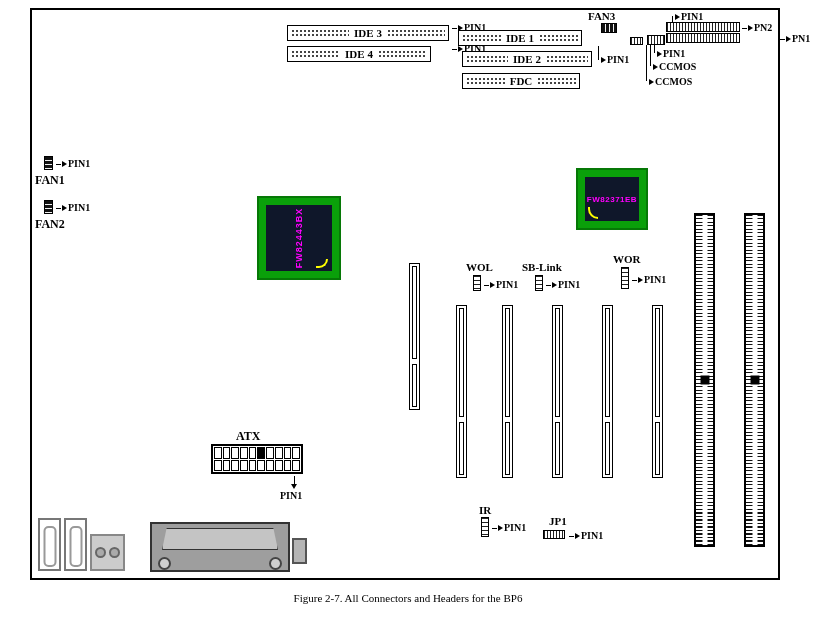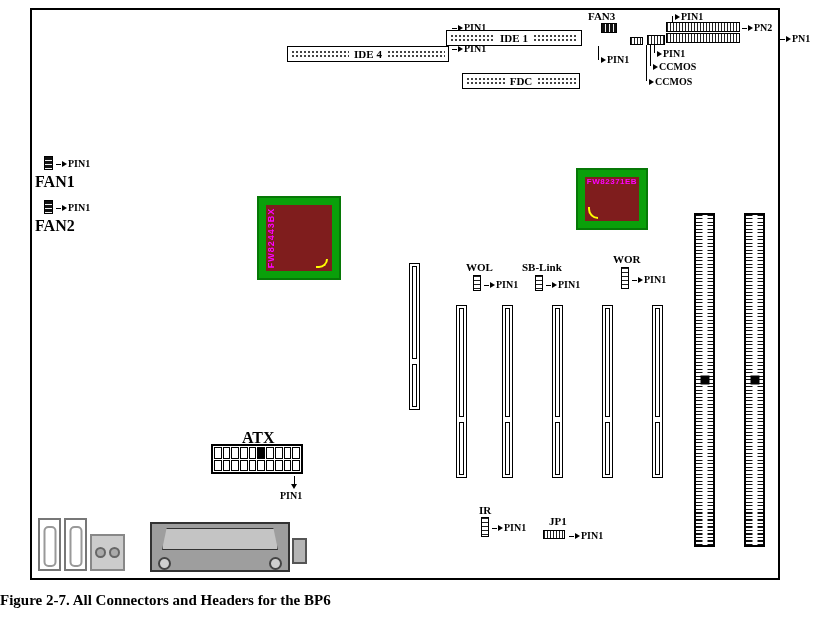--- a/index.html
+++ b/index.html
@@ -1,84 +1,94 @@
 <!DOCTYPE html>
 <html><head>
 <meta charset="utf-8">
 <style>
 *{box-sizing:border-box;margin:0;padding:0}
 body{background:#fff;font-family:"Liberation Serif",serif}
 .page{position:relative;width:816px;height:632px;background:#fff;overflow:hidden}
 .board{position:absolute;left:30px;top:8px;width:750px;height:572px;border:2px solid #000;background:#fff}
 .lbl{position:absolute;font-weight:700;font-size:11px;line-height:1;white-space:nowrap;color:#000}
-.big{font-size:16px}
+.big{font-size:12px}
 .ann{position:absolute;display:flex;align-items:center;gap:1px;font-weight:700;font-size:10px;line-height:1;white-space:nowrap;color:#000}
 .dash{display:inline-block;width:5px;height:1px;background:#000}
 .tri-r{display:inline-block;width:0;height:0;border-top:3px solid transparent;border-bottom:3px solid transparent;border-left:5px solid #000}
 .tri-d{position:absolute;width:0;height:0;border-left:3px solid transparent;border-right:3px solid transparent;border-top:5px solid #000}
 .lv{position:absolute;width:1px;background:#000}
 .ide{position:absolute;height:16px;border:1px solid #000;background:#fff;display:flex;align-items:center}
 .ide .dots{flex:1;height:9px;margin:0 3px;background-image:radial-gradient(circle,#444 1px,transparent 1.2px);background-size:4px 4px}
 .ide .name{font-weight:700;font-size:11px;line-height:1;padding:0 2px}
 .hs{position:absolute;border:1px solid #000;background:repeating-linear-gradient(90deg,#222 0 1px,#fff 1px 3px)}
 .vh{position:absolute;width:8px;border:1px solid #000;background:repeating-linear-gradient(180deg,#222 0 1px,#fff 1px 4px)}
 .fanc{position:absolute;width:9px;height:14px;border:1px solid #000;background:repeating-linear-gradient(180deg,#111 0 3px,#eee 3px 4px)}
 .fan3c{position:absolute;width:16px;height:10px;border:1px solid #000;background:repeating-linear-gradient(90deg,#111 0 3px,#eee 3px 4px)}
 .slot{position:absolute;width:11px;border:1px solid #000;background:#fff}
 .slot i{position:absolute;left:2px;right:2px;border:1px solid #000}
 .slot .s1{top:2px;height:64%}
 .slot .s2{top:calc(64% + 7px);bottom:2px}
 .dimm{position:absolute;top:203px;width:21px;height:334px;border:2px solid #000;background:repeating-linear-gradient(180deg,#111 0 1px,#fff 1px 3.5px)}
 .dimm::before{content:"";position:absolute;left:50%;top:0;bottom:0;width:5px;transform:translateX(-50%);background:#fff}
 .dimm .key{position:absolute;left:50%;top:50%;width:9px;height:9px;transform:translate(-50%,-50%);background:#000}
 .chip{position:absolute;background:#0aa00a;border:2px solid #067806}
-.chip .core{position:absolute;inset:7px;background:#7f1d1d;display:flex;justify-content:center;overflow:hidden}
+.chip .core{position:absolute;inset:7px;background:#0f172a;display:flex;align-items:center;justify-content:center;overflow:hidden}
 .vtext{transform:rotate(-90deg);color:#f0f;font:700 9px "Liberation Sans",sans-serif;letter-spacing:1px;white-space:nowrap}
 .htext{color:#f0f;font:700 8px "Liberation Sans",sans-serif;letter-spacing:.5px;white-space:nowrap}
 .ymr{position:absolute;right:4px;bottom:3px;width:12px;height:9px;border-right:2px solid #ff0;border-bottom:2px solid #ff0;border-radius:0 0 10px 0}
 .yml{position:absolute;left:3px;bottom:2px;width:10px;height:12px;border-left:2px solid #ff0;border-bottom:2px solid #ff0;border-radius:0 0 0 10px}
 .atx{position:absolute;left:179px;top:434px;width:92px;height:30px;border:2px solid #000;background:#fff;display:grid;grid-template-columns:repeat(10,1fr);gap:1px;padding:1px}
 .atx i{border:1px solid #000;background:#fff}
 .atx i.f{background:#000}
 .pp{position:absolute;top:508px;width:23px;height:53px;border:2px solid #777;background:#fff}
 .pp::before{content:"";position:absolute;left:50%;top:6px;transform:translateX(-50%);width:9px;height:37px;border:2px solid #999;border-radius:5px}
 .jack{position:absolute;left:58px;top:524px;width:35px;height:37px;border:2px solid #888;background:#ccc;display:flex;align-items:center;justify-content:center;gap:3px}
 .jack i{width:11px;height:11px;border-radius:50%;border:2px solid #666;background:#aaa}
 .dsub{position:absolute;left:118px;top:508px;width:140px;height:58px}
 .dsub .body{position:absolute;left:0;top:4px;right:0;bottom:4px;background:#9e9e9e;border:2px solid #333}
 .dsub .face{position:absolute;left:12px;top:10px;right:12px;height:22px;background:#c4c4c4;border:1px solid #333;clip-path:polygon(4% 0,96% 0,100% 100%,0 100%)}
 .dsub .scr{position:absolute;bottom:6px;width:13px;height:13px;border-radius:50%;background:#cfcfcf;border:2px solid #444}
 .tab{position:absolute;left:260px;top:528px;width:15px;height:26px;background:#b5b5b5;border:2px solid #555}
-.caption{position:absolute;left:0;right:0;top:592px;font-weight:700;font-size:15px;color:#000}
+.caption{position:absolute;left:0;right:0;top:592px;text-align:center;font-weight:400;font-size:11px;color:#000}
 </style>
 </head>
 <body>
 
 <div class="page">
   <div class="board">
 
+    <div class="ide" style="left:255px;top:15px;width:162px">
+        <i class="dots"></i>
+        <b class="name">IDE 3</b>
+        <i class="dots"></i>
+      </div>
     <span class="ann" style="left:420px;top:13px">
         <i class="dash"></i>
         <i class="tri-r"></i>
         <b>PIN1</b>
       </span>
-    <div class="ide" style="left:255px;top:36px;width:162px">
+    <div class="ide" style="left:255px;top:36px;width:144px">
         <i class="dots"></i>
         <b class="name">IDE 4</b>
         <i class="dots"></i>
       </div>
     <span class="ann" style="left:420px;top:34px">
         <i class="dash"></i>
         <i class="tri-r"></i>
         <b>PIN1</b>
       </span>
 
-    <div class="ide" style="left:414px;top:20px;width:136px">
+    <div class="ide" style="left:426px;top:20px;width:124px">
         <i class="dots"></i>
         <b class="name">IDE 1</b>
+        <i class="dots"></i>
+      </div>
+    <div class="ide" style="left:430px;top:41px;width:130px">
+        <i class="dots"></i>
+        <b class="name">IDE 2</b>
         <i class="dots"></i>
       </div>
     <i class="lv" style="left:566px;top:36px;height:14px"></i>
     <span class="ann" style="left:569px;top:45px">
         <i class="tri-r"></i>
         <b>PIN1</b>
       </span>
     <div class="ide" style="left:430px;top:63px;width:118px">
         <i class="dots"></i>
         <b class="name">FDC</b>
@@ -197,21 +207,21 @@
         <b>PIN1</b>
       </span>
     <b class="lbl" style="left:581px;top:244px">WOR</b>
     <i class="vh" style="left:589px;top:257px;height:22px"></i>
     <span class="ann" style="left:600px;top:265px">
         <i class="dash"></i>
         <i class="tri-r"></i>
         <b>PIN1</b>
       </span>
 
-    <b class="lbl big" style="left:210px;top:420px">ATX</b>
+    <b class="lbl big" style="left:204px;top:420px">ATX</b>
     <div class="atx">
         <i></i>
         <i></i>
         <i></i>
         <i></i>
         <i></i>
         <i class="f"></i>
         <i></i>
         <i></i>
         <i></i>

